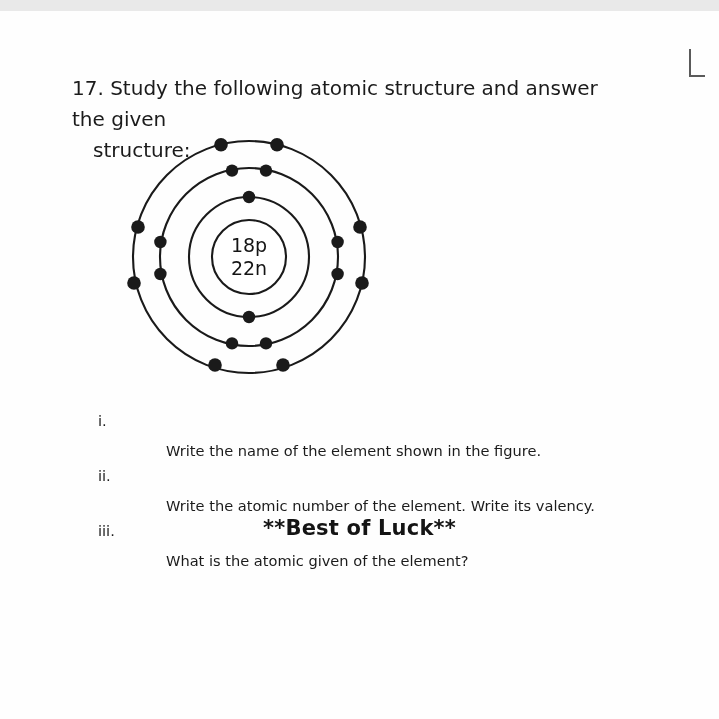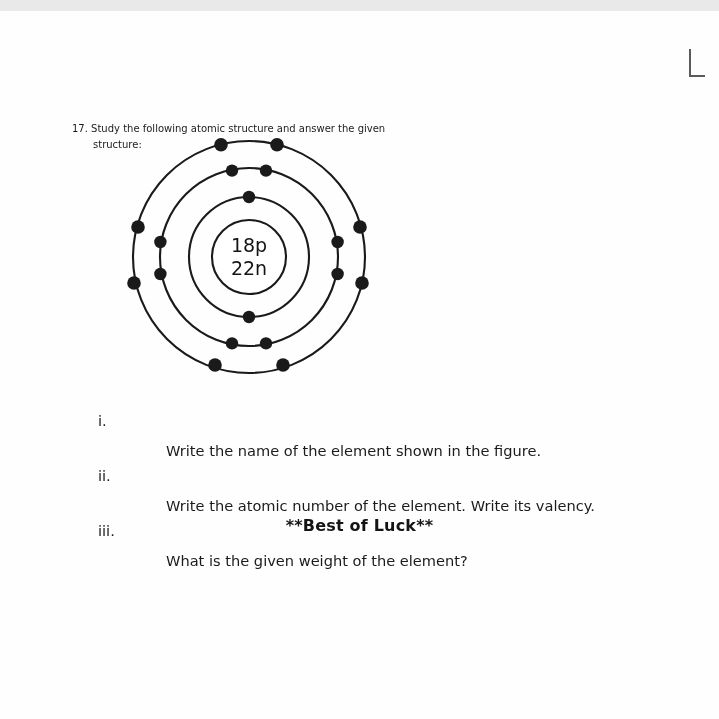--- a/index.html
+++ b/index.html
@@ -36,24 +36,23 @@
     width: 14px;
     height: 26px;
     border-left: 2px solid #5a5a5a;
     border-bottom: 2px solid #5a5a5a;
   }
   .question {
     position: absolute;
     top: 62px;
     left: 72px;
     width: 560px;
-    font-size: 10px;
+    font-size: 20px;
     color: #1b1b1b;
     line-height: 1.55;
-    margin-top: 48px;
   }
   .question .qnum {
     display: inline;
   }
   .question .qtext {
     display: inline;
   }
   .question .qline2 {
     display: block;
     margin-left: 21px;
@@ -96,21 +95,21 @@
   .subq-body {
     flex: 1 1 auto;
     margin-top: 30px;
   }
   .closing {
     position: absolute;
     top: 505px;
     left: 0;
     width: 719px;
     text-align: center;
-    font-size: 16px;
+    font-size: 21px;
     font-weight: bold;
     color: #141414;
     letter-spacing: 0.2px;
   }
 </style>
 </head>
 <body>
 
 <div class="scan-top-band"></div>
 
@@ -168,19 +167,19 @@
     <div class="subq-row">
       <span class="subq-label">i.</span>
       <span class="subq-body">Write the name of the element shown in the figure.</span>
     </div>
     <div class="subq-row">
       <span class="subq-label">ii.</span>
       <span class="subq-body">Write the atomic number of the element. Write its valency.</span>
     </div>
     <div class="subq-row">
       <span class="subq-label">iii.</span>
-      <span class="subq-body">What is the given weight of the element?</span>
+      <span class="subq-body">What is the atomic given of the element?</span>
     </div>
   </div>
 
   <div class="closing">**Best of Luck**</div>
 
 </div>
 
 </body></html>

